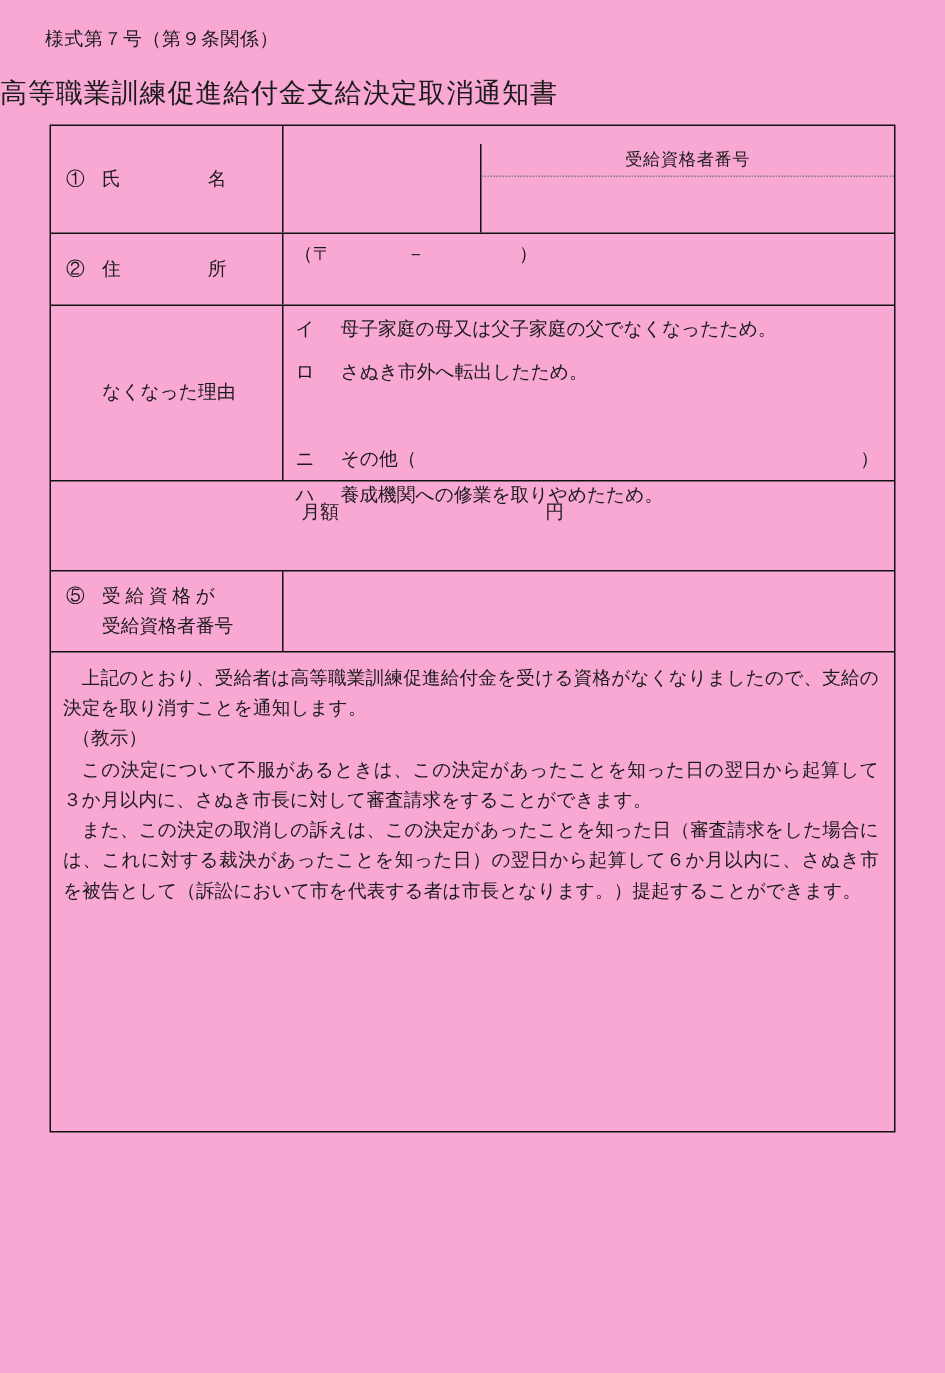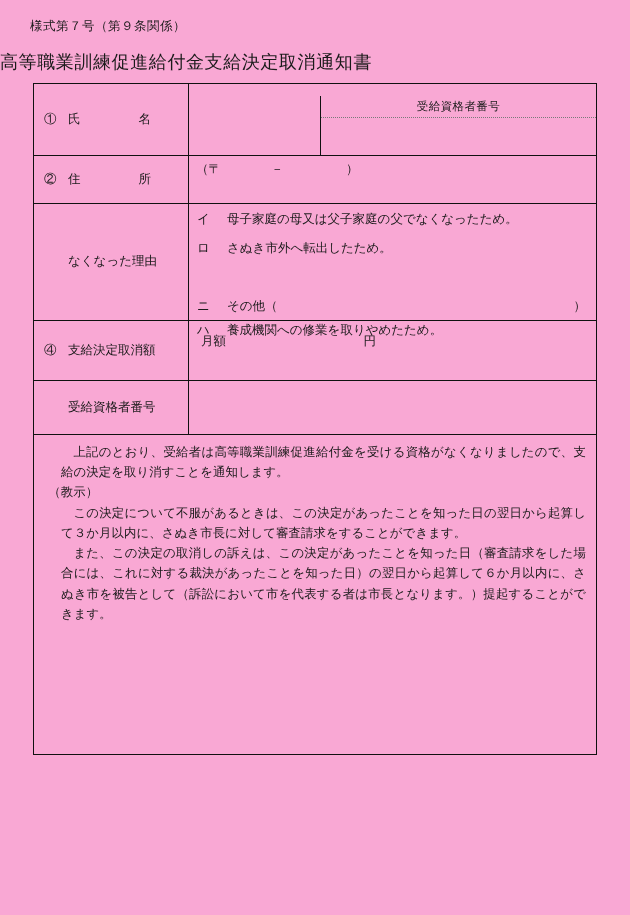--- a/index.html
+++ b/index.html
@@ -191,21 +191,21 @@
     box-sizing: border-box;
   }
   .para {
     font-size: 12.4px;
     line-height: 1.63;
     text-align: justify;
     text-justify: inter-character;
     margin: 0;
     letter-spacing: .1px;
   }
-  .para.indent { text-indent: 1em; margin-left: 19px; }
+  .para.indent { text-indent: 1em; }
   .para.kyoji { text-indent: .5em; }
 </style>
 </head>
 <body>
 
 <div class="page">
 
   <div class="form-no">様式第７号（第９条関係）</div>
   <div class="doc-title">高等職業訓練促進給付金支給決定取消通知書</div>
 
@@ -239,30 +239,28 @@
       </div>
       <div class="value-cell">
         <div class="opt o1"><span class="mk">イ</span><span>母子家庭の母又は父子家庭の父でなくなったため。</span></div>
         <div class="opt o2"><span class="mk">ロ</span><span>さぬき市外へ転出したため。</span></div>
         <div class="opt o3"><span class="mk">ハ</span><span>養成機関への修業を取りやめたため。</span></div>
         <div class="opt o4"><span class="mk">ニ</span><span>その他（</span><span class="tail">）</span></div>
       </div>
     </div>
 
     <div class="row r4">
-      <div class="label-cell">
-        <span class="label-line"><span class="lbl-num">④</span><span>支給決定取消額</span></span>
-      </div>
       <div class="value-cell">
         <span class="amount">月額　　　　　　　　　　　円</span>
       </div>
     </div>
 
     <div class="row r5">
       <div class="label-cell">
+        <span class="label-line"><span class="lbl-num">⑤</span><span>受 給 資 格 が</span></span>
         <span class="label-line"><span class="lbl-num"></span><span>受給資格者番号</span></span>
       </div>
     </div>
 
     <div class="body-zone">
       <p class="para indent">上記のとおり、受給者は高等職業訓練促進給付金を受ける資格がなくなりましたので、支給の決定を取り消すことを通知します。</p>
       <p class="para kyoji">（教示）</p>
       <p class="para indent">この決定について不服があるときは、この決定があったことを知った日の翌日から起算して３か月以内に、さぬき市長に対して審査請求をすることができます。</p>
       <p class="para indent">また、この決定の取消しの訴えは、この決定があったことを知った日（審査請求をした場合には、これに対する裁決があったことを知った日）の翌日から起算して６か月以内に、さぬき市を被告として（訴訟において市を代表する者は市長となります。）提起することができます。</p>
 

